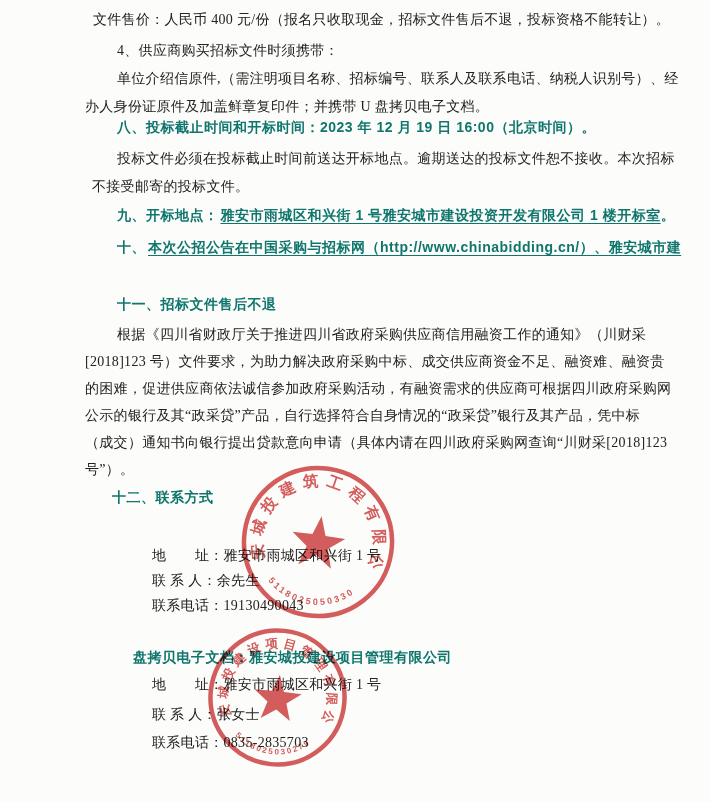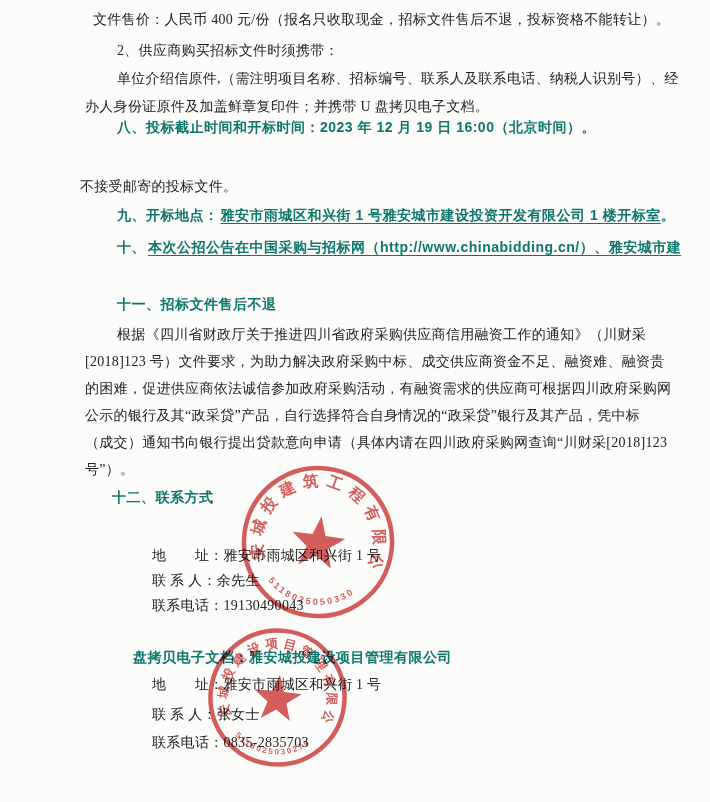--- a/index.html
+++ b/index.html
@@ -19,27 +19,28 @@
   .stamp text{fill:var(--stamp-red,#cf4747);font-family:"Liberation Sans","DejaVu Sans",sans-serif;font-weight:700;}
   .stamp1{left:238px;top:462px;width:160px;height:160px;transform:rotate(8deg);}
   .stamp2{left:205px;top:625px;width:145px;height:145px;transform:rotate(6deg);}
 </style>
 </head>
 <body>
 
 <div class="page">
 
   <div class="ln" style="left:93px;top:10px">文件售价：人民币 400 元/份（报名只收取现金，招标文件售后不退，投标资格不能转让）。</div>
-  <div class="ln" style="left:117px;top:41px">2、供应商购买招标文件时须携带：</div>
+  <div class="ln" style="left:117px;top:41px">4、供应商购买招标文件时须携带：</div>
   <div class="ln" style="left:85px;top:97px">办人身份证原件及加盖鲜章复印件；并携带 U 盘拷贝电子文档。</div>
   <div class="ln" style="left:117px;top:69px">单位介绍信原件,（需注明项目名称、招标编号、联系人及联系电话、纳税人识别号）、经</div>
 
   <div class="ln hei" style="left:117px;top:117px">八、投标截止时间和开标时间：2023 年 12 月 19 日 16:00（北京时间）。</div>
 
-  <div class="ln" style="left:80px;top:177px">不接受邮寄的投标文件。</div>
+  <div class="ln" style="left:117px;top:149px">投标文件必须在投标截止时间前送达开标地点。逾期送达的投标文件恕不接收。本次招标</div>
+  <div class="ln" style="left:92px;top:177px">不接受邮寄的投标文件。</div>
 
   <div class="ln hei" style="left:117px;top:205px"><span>九、开标地点：</span><span class="u">雅安市雨城区和兴街 1 号雅安城市建设投资开发有限公司 1 楼开标室</span><span>。</span></div>
 
   <div class="ln hei" style="left:117px;top:237px"><span>十、</span><span class="u">本次公招公告在中国采购与招标网（http://www.chinabidding.cn/）、雅安城市建</span></div>
 
   <div class="ln hei" style="left:117px;top:294px">十一、招标文件售后不退</div>
 
   <div class="ln" style="left:117px;top:325px">根据《四川省财政厅关于推进四川省政府采购供应商信用融资工作的通知》（川财采</div>
   <div class="ln" style="left:85px;top:352px">[2018]123 号）文件要求，为助力解决政府采购中标、成交供应商资金不足、融资难、融资贵</div>
   <div class="ln" style="left:85px;top:379px">的困难，促进供应商依法诚信参加政府采购活动，有融资需求的供应商可根据四川政府采购网</div>

